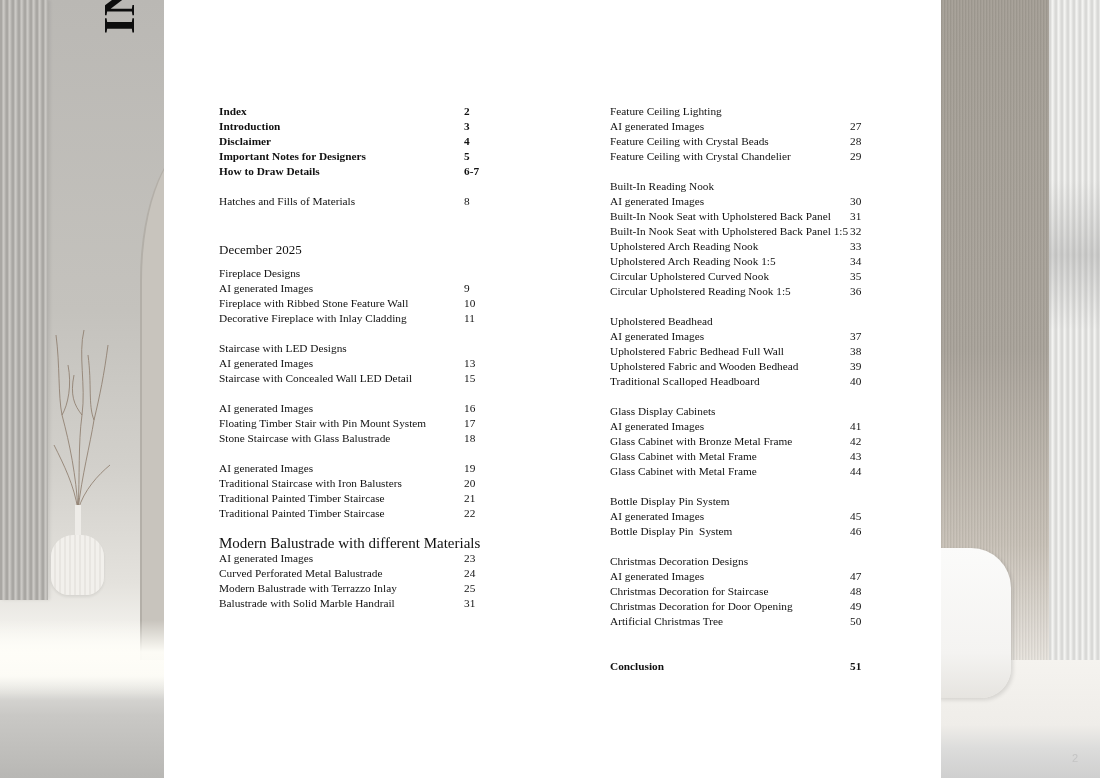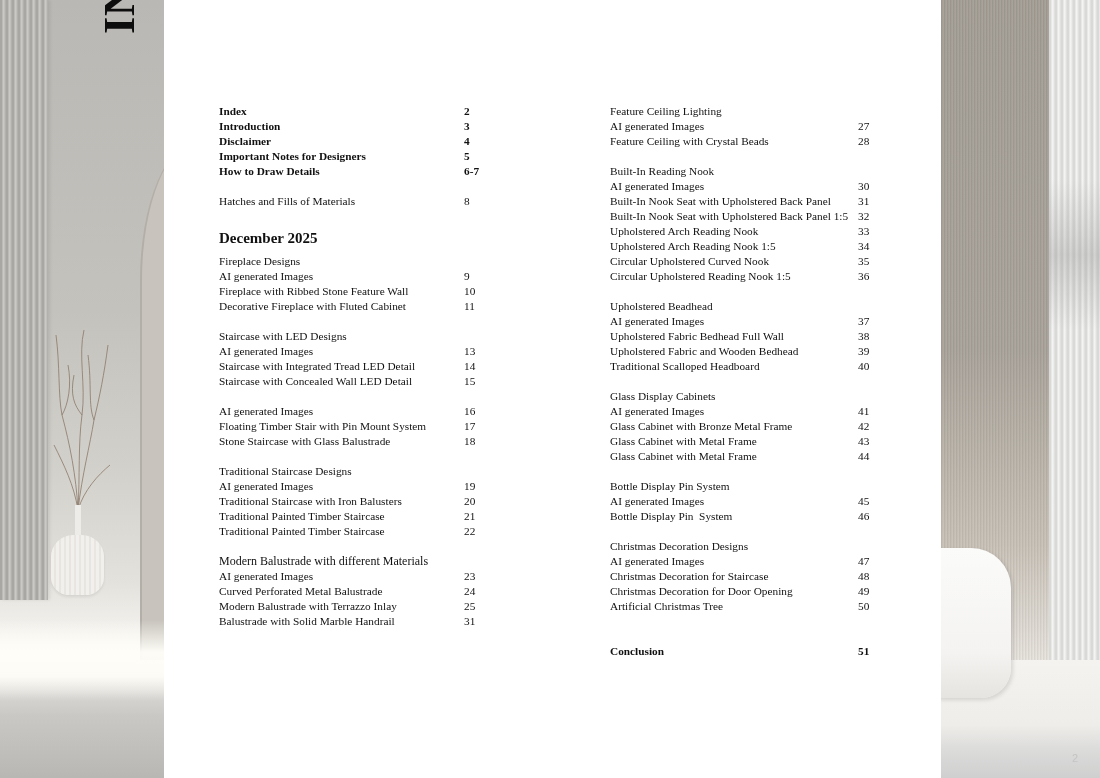--- a/index.html
+++ b/index.html
@@ -85,27 +85,27 @@
   }
 
   
   .toc-col { position: absolute; top: 104px; font-size: 11.3px; line-height: 15px; }
   .toc-col.left { left: 219px; width: 262px; }
   .toc-col.right { left: 610px; width: 262px; }
   .row { display: flex; height: 15px; align-items: baseline; white-space: nowrap; }
   .row .label { flex: 0 0 auto; }
   .row .num { position: absolute; }
   .toc-col.left .row .num { left: 245px; }
-  .toc-col.right .row .num { left: 248px; }
+  .toc-col.right .row .num { left: 240px; }
   .row { position: relative; }
   .bold { font-weight: bold; }
   .gap { height: 15px; }
   .gap2 { height: 30px; }
   .month-heading {
-    font-size: 15px; font-weight: bold; height: 30px; line-height: 22px; padding-top: 3px;
+    font-size: 13px; font-weight: normal; height: 30px; line-height: 22px; padding-top: 3px; margin-top: 12px;
   }
   .section-title { font-weight: normal; }
 </style>
 </head>
 <body>
 
 <div class="left-photo">
   <div class="arch"></div>
   <div class="flutes"></div>
   <div class="floor-glow"></div>
@@ -158,33 +158,29 @@
   <div class="row bold section-title">Fireplace Designs</div>
   <div class="row">
       <span class="label">AI generated Images</span>
       <span class="num">9</span>
     </div>
   <div class="row">
       <span class="label">Fireplace with Ribbed Stone Feature Wall</span>
       <span class="num">10</span>
     </div>
   <div class="row">
-      <span class="label">Decorative Fireplace with Fluted Cabinet</span>
+      <span class="label">Decorative Fireplace with Inlay Cladding</span>
       <span class="num">11</span>
     </div>
   <div class="gap"></div>
 
   <div class="row bold section-title">Staircase with LED Designs</div>
   <div class="row">
       <span class="label">AI generated Images</span>
       <span class="num">13</span>
-    </div>
-  <div class="row">
-      <span class="label">Staircase with Integrated Tread LED Detail</span>
-      <span class="num">14</span>
     </div>
   <div class="row">
       <span class="label">Staircase with Concealed Wall LED Detail</span>
       <span class="num">15</span>
     </div>
   <div class="gap"></div>
 
   <div class="row">
       <span class="label">AI generated Images</span>
       <span class="num">16</span>
@@ -192,40 +188,39 @@
   <div class="row">
       <span class="label">Floating Timber Stair with Pin Mount System</span>
       <span class="num">17</span>
     </div>
   <div class="row">
       <span class="label">Stone Staircase with Glass Balustrade</span>
       <span class="num">18</span>
     </div>
   <div class="gap"></div>
 
-  <div class="row bold section-title">Traditional Staircase Designs</div>
   <div class="row">
       <span class="label">AI generated Images</span>
       <span class="num">19</span>
     </div>
   <div class="row">
       <span class="label">Traditional Staircase with Iron Balusters</span>
       <span class="num">20</span>
     </div>
   <div class="row">
       <span class="label">Traditional Painted Timber Staircase</span>
       <span class="num">21</span>
     </div>
   <div class="row">
       <span class="label">Traditional Painted Timber Staircase</span>
       <span class="num">22</span>
     </div>
   <div class="gap"></div>
 
-  <div class="row bold section-title" style="font-size:12px;">Modern Balustrade with different Materials</div>
+  <div class="row bold section-title" style="font-size:15px;">Modern Balustrade with different Materials</div>
   <div class="row">
       <span class="label">AI generated Images</span>
       <span class="num">23</span>
     </div>
   <div class="row">
       <span class="label">Curved Perforated Metal Balustrade</span>
       <span class="num">24</span>
     </div>
   <div class="row">
       <span class="label">Modern Balustrade with Terrazzo Inlay</span>
@@ -240,20 +235,24 @@
 <div class="toc-col right">
 
   <div class="row bold section-title">Feature Ceiling Lighting</div>
   <div class="row">
       <span class="label">AI generated Images</span>
       <span class="num">27</span>
     </div>
   <div class="row">
       <span class="label">Feature Ceiling with Crystal Beads</span>
       <span class="num">28</span>
+    </div>
+  <div class="row">
+      <span class="label">Feature Ceiling with Crystal Chandelier</span>
+      <span class="num">29</span>
     </div>
   <div class="gap"></div>
 
   <div class="row bold section-title">Built-In Reading Nook</div>
   <div class="row">
       <span class="label">AI generated Images</span>
       <span class="num">30</span>
     </div>
   <div class="row">
       <span class="label">Built-In Nook Seat with Upholstered Back Panel</span>

